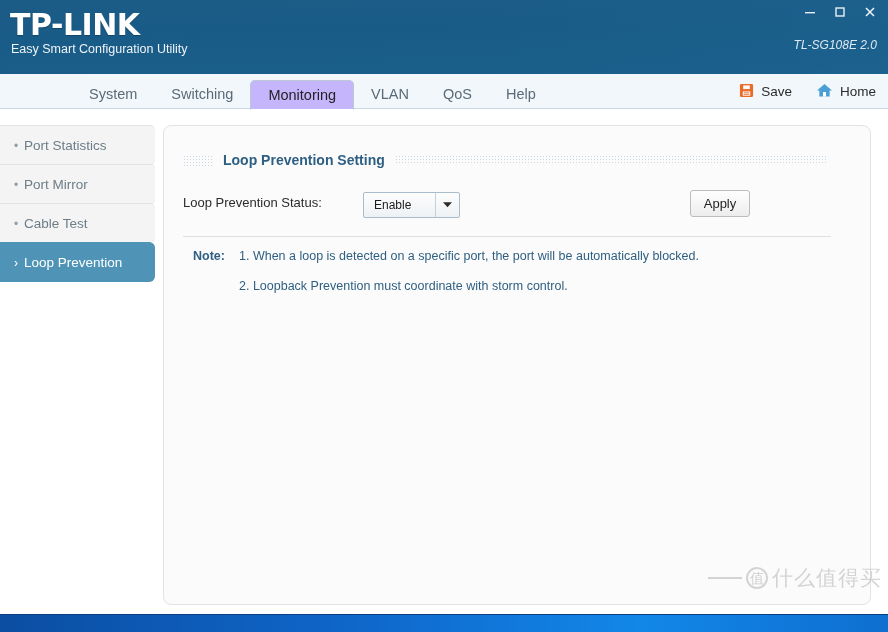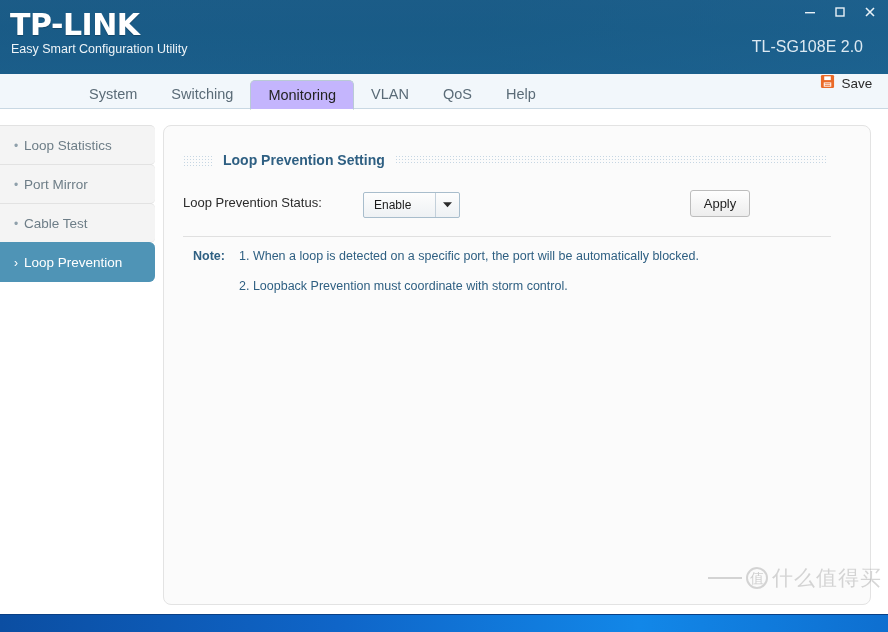--- a/index.html
+++ b/index.html
@@ -51,23 +51,24 @@
   .brand-sub {
     position: absolute;
     left: 11px; top: 41px;
     color: #eef4f8;
     font-size: 12.5px;
     line-height: 16px;
   }
 
   .model {
     position: absolute;
-    right: 25px; top: 38px;
+    right: 11px; top: 38px;
     color: #dce9f2;
-    font-size: 16px;
+    font-size: 12px;
+    font-style: italic;
   }
 
   .winbtns {
     position: absolute;
     right: 8px; top: 6px;
     display: flex;
     gap: 10px;
     align-items: center;
   }
   .winbtn {
@@ -117,21 +118,20 @@
     z-index: 3;
   }
 
   .toolbtns {
     position: absolute;
     right: 12px; top: 0;
     height: 35px;
     display: flex;
     align-items: center;
     gap: 24px;
-    flex-direction: column;
   }
   .toolbtn {
     display: flex;
     align-items: center;
     gap: 7px;
     font-size: 13.5px;
     color: #2b2b2b;
     cursor: pointer;
   }
 
@@ -400,21 +400,21 @@
         </span>
         <span>Home</span>
       </div>
     </div>
   </div>
 
   <div class="body-area">
 
     <div class="sidebar">
       <div class="side-item">
-        <span class="bullet">•</span><span>Loop Statistics</span>
+        <span class="bullet">•</span><span>Port Statistics</span>
       </div>
       <div class="side-item">
         <span class="bullet">•</span><span>Port Mirror</span>
       </div>
       <div class="side-item">
         <span class="bullet">•</span><span>Cable Test</span>
       </div>
       <div class="side-item active">
         <span class="bullet">›</span><span>Loop Prevention</span>
       </div>

